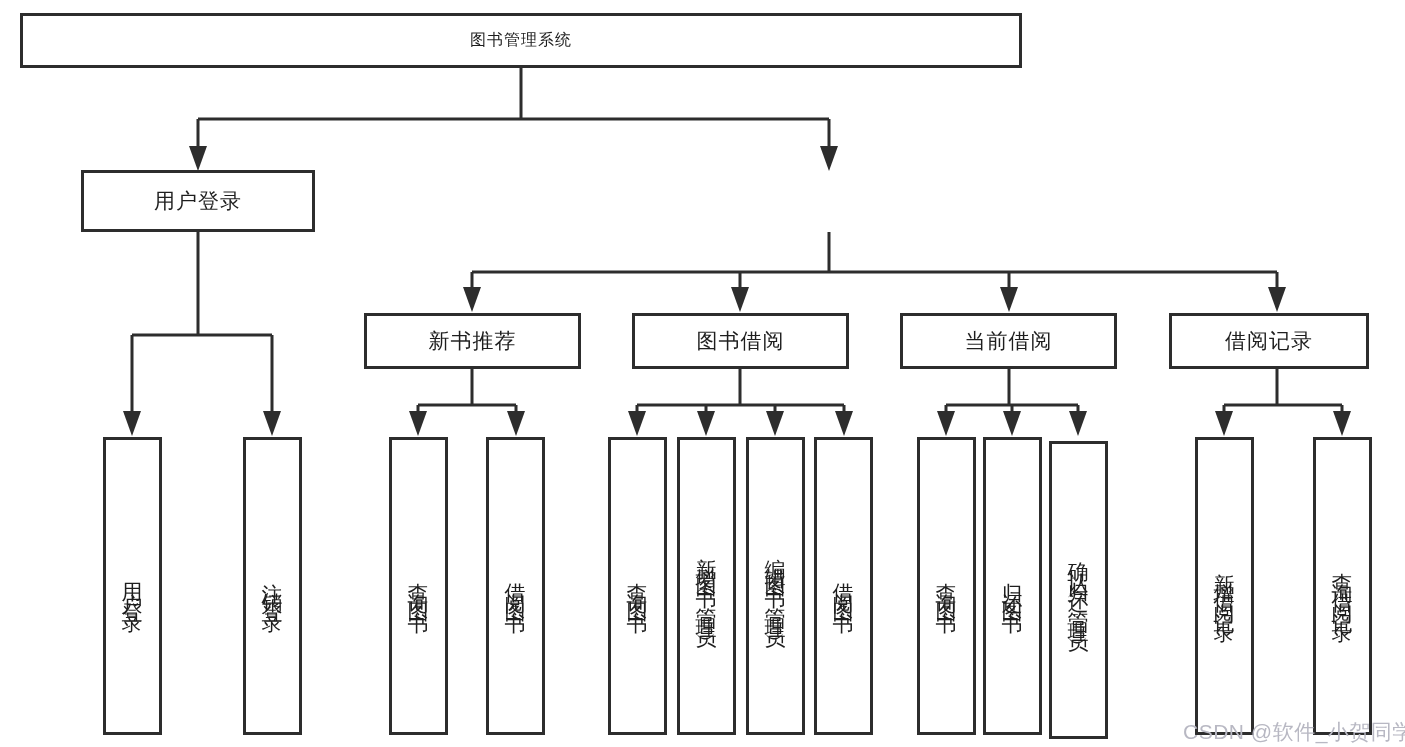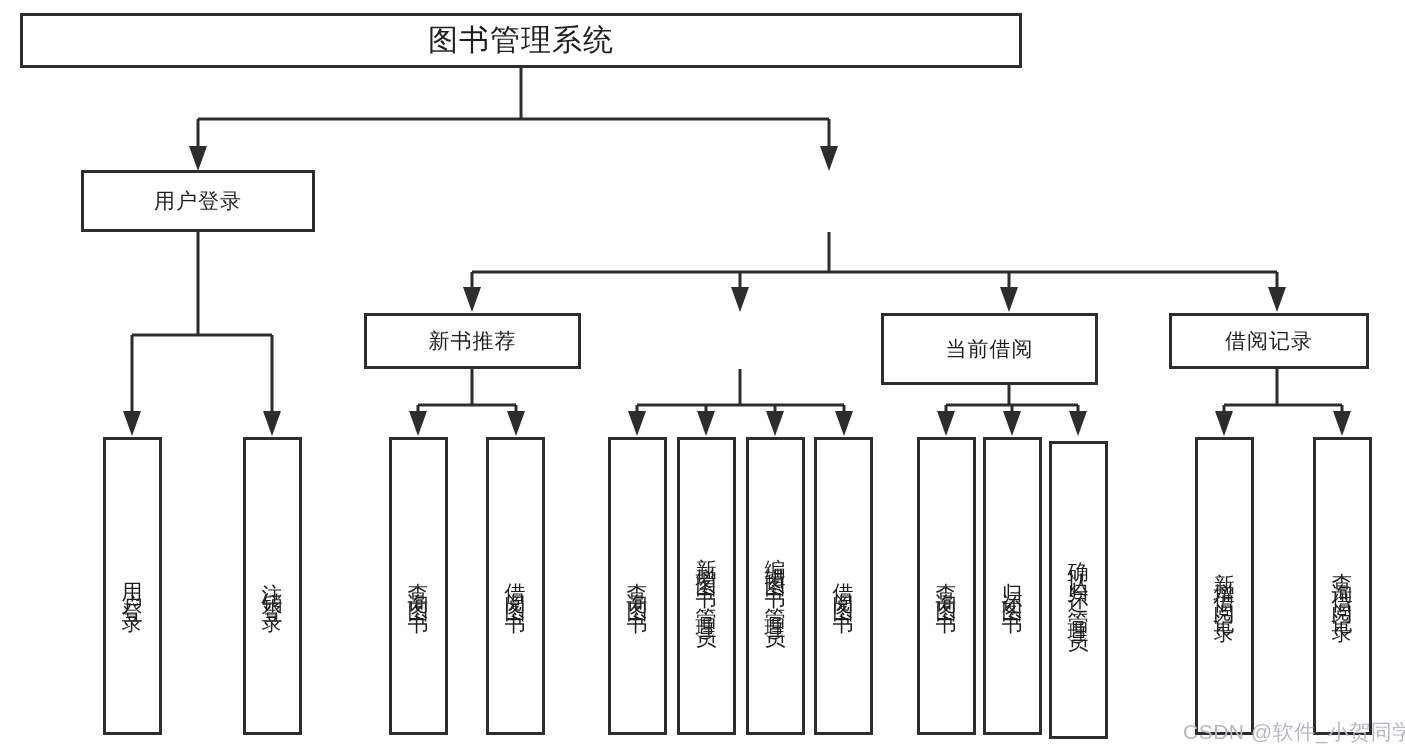--- a/index.html
+++ b/index.html
@@ -15,21 +15,21 @@
   }
   svg.connectors{position:absolute;left:0;top:0;width:1405px;height:747px;z-index:1;}
   .line{stroke:var(--line);stroke-width:3;fill:none;}
   .arrow{fill:var(--line);stroke:none;}
   .node{
     position:absolute;border:3px solid var(--line);background:#fff;
     display:flex;align-items:center;justify-content:center;
     box-sizing:border-box;z-index:2;
   }
   .h-label{font-size:21px;letter-spacing:1px;}
-  .root-label{font-size:30px;letter-spacing:1px;}
+  .root-label{font-size:16px;letter-spacing:1px;}
   .leaf span{
     writing-mode:vertical-rl;text-orientation:mixed;
     font-size:21px;line-height:1.1;letter-spacing:10px;
   }
   .watermark{
     position:absolute;left:1183px;top:718px;z-index:5;
     font-size:21px;color:var(--watermark);white-space:nowrap;letter-spacing:0.5px;
   }
 </style>
 </head>
@@ -91,21 +91,24 @@
     <span class="root-label">图书管理系统</span>
   </div>
 
   <div class="node" style="left:81px;top:170px;width:234px;height:62px;">
     <span class="h-label">用户登录</span>
   </div>
 
   <div class="node" style="left:364px;top:313px;width:217px;height:56px;">
     <span class="h-label">新书推荐</span>
   </div>
-  <div class="node" style="left:881px;top:313px;width:217px;height:72px;">
+  <div class="node" style="left:632px;top:313px;width:217px;height:56px;">
+    <span class="h-label">图书借阅</span>
+  </div>
+  <div class="node" style="left:900px;top:313px;width:217px;height:56px;">
     <span class="h-label">当前借阅</span>
   </div>
   <div class="node" style="left:1169px;top:313px;width:200px;height:56px;">
     <span class="h-label">借阅记录</span>
   </div>
 
   <div class="node leaf" style="left:103px;top:437px;width:59px;height:298px;">
     <span>用户登录</span>
   </div>
   <div class="node leaf" style="left:243px;top:437px;width:59px;height:298px;">

